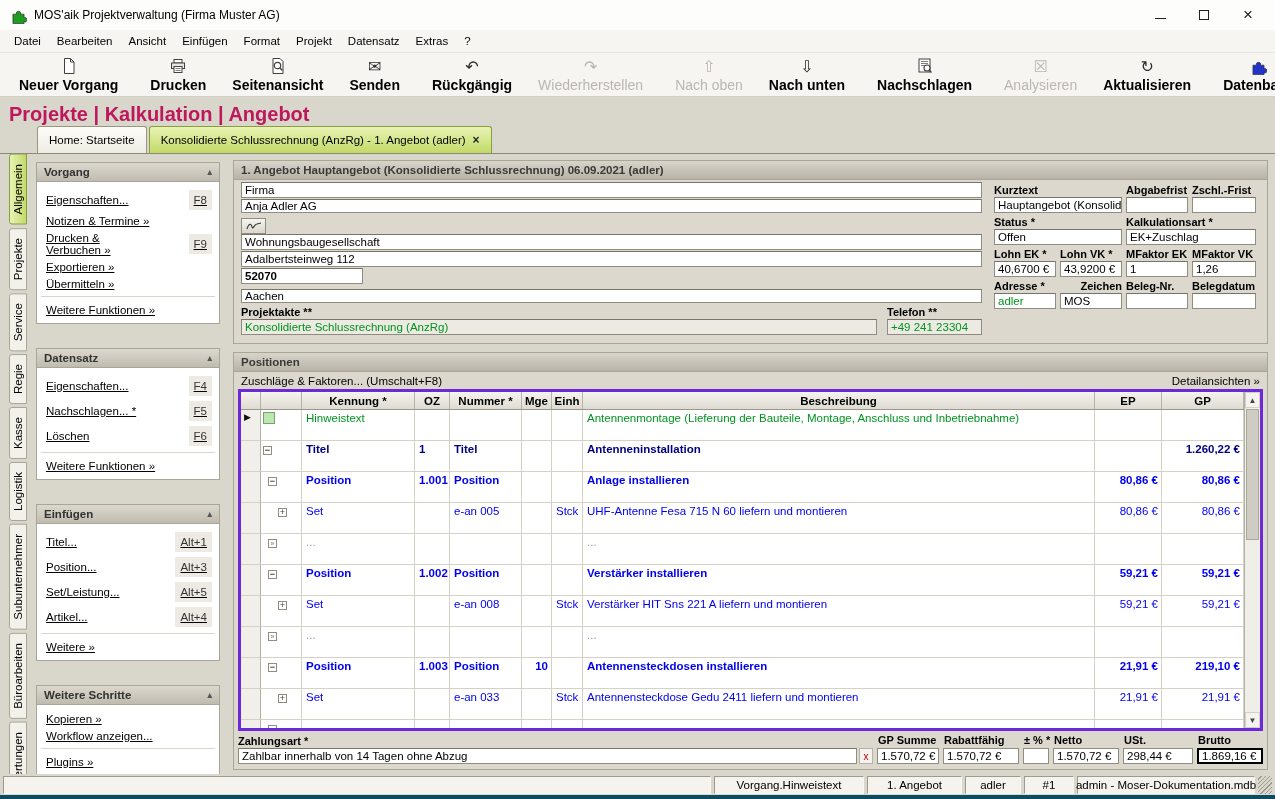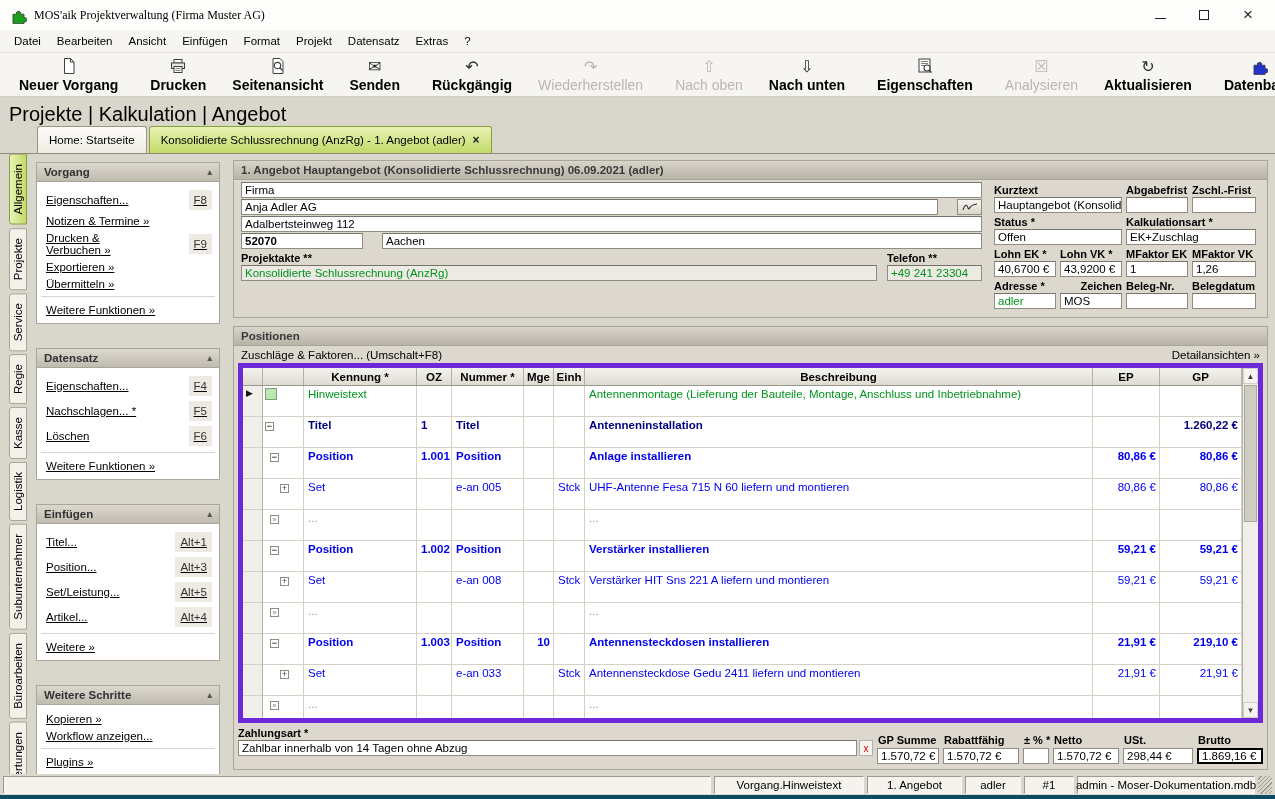--- a/index.html
+++ b/index.html
@@ -5,40 +5,40 @@
   * { box-sizing: border-box; margin: 0; padding: 0; }
   html,body { width:1275px; height:799px; overflow:hidden; }
   body {
     font-family:"Liberation Sans", sans-serif;
     font-size:11.5px; color:#000;
     background:#d9d6cc;
     display:flex; flex-direction:column;
   }
   
   .titlebar { height:30px; background:#fdfdfb; display:flex; align-items:center; padding:0 10px; gap:7px; flex:0 0 auto; }
-  .titlebar .title { font-size:12px;font-family:Liberation Serif, serif; }
+  .titlebar .title { font-size:12px; }
   .win-controls { margin-left:auto; display:flex; align-items:center; gap:30px; padding-right:10px; }
   .win-btn { width:14px; height:14px; display:flex; align-items:center; justify-content:center; }
   .glyph-min { width:11px; border-bottom:1.5px solid #222; height:8px; }
   .glyph-max { width:10px; height:10px; border:1.5px solid #222; }
   .glyph-close { font-size:17px; line-height:10px; color:#222; }
   
   .menubar { height:22px; background:#f6f5f1; display:flex; align-items:center; padding-left:6px; flex:0 0 auto; }
   .menu-item { padding:3px 8px; }
   
   .toolbar { height:45px; background:#f6f5f1; border-top:1px solid #e7e5dd; border-bottom:1px solid #d2cfc5; display:flex; align-items:stretch; padding:1px 6px; flex:0 0 auto; }
   .tb-btn { display:flex; flex-direction:column; align-items:center; justify-content:center; padding:2px 13px; gap:1px; }
   .tb-icon { height:19px; display:flex; align-items:center; justify-content:center; font-size:16px; line-height:19px; color:#2d2d2d; }
   .tb-label { font-size:14px; font-weight:bold; white-space:nowrap; }
   .tb-btn.disabled { color:#b9b7af; }
   .tb-btn.disabled .tb-icon, .tb-btn.disabled .tb-label { color:#b9b7af; font-weight:normal; }
   .tb-sep { width:1px; background:#ccc9bf; margin:3px 3px; }
   
   .breadcrumb-bar { height:34px; display:flex; align-items:center; padding-left:9px; flex:0 0 auto; }
-  .breadcrumb { font-size:20px; font-weight:normal; color:#000000; }
+  .breadcrumb { font-size:20px; font-weight:bold; color:#be185d; }
   
   .tabstrip { height:22px; display:flex; align-items:flex-end; padding-left:37px; flex:0 0 auto; }
   .tab { height:20px; display:flex; align-items:center; padding:13px 11px; border:1px solid #9a9480; border-bottom:none; border-radius:3px 3px 0 0; background:linear-gradient(#fcfbf7,#eeede4); margin-right:2px; white-space:nowrap; }
   .tab.active { background:linear-gradient(#e9f3b4,#c2da68); border-color:#87a03c; }
   .tab-close { margin-left:7px; font-weight:bold; font-size:12px; color:#222; }
   
   .main { flex:1; display:flex; border-top:1px solid #8f8b78; overflow:hidden; }
   .vtabs { width:27px; display:flex; flex-direction:column; padding-top:0; gap:3px; align-items:flex-end; flex:0 0 auto; }
   .vtab { writing-mode:vertical-rl; transform:rotate(180deg); padding:9px 2px; border:1px solid #a9a598; border-radius:0 3px 3px 0; background:#f2f1ea; font-size:11.5px; }
   .vtab.active { background:linear-gradient(90deg,#c2da68,#e9f3b4); border-color:#87a03c; }
@@ -55,33 +55,33 @@
   .mainpanel { flex:1; display:flex; flex-direction:column; padding:6px 7px 4px 6px; gap:8px; overflow:hidden; }
   .panel-box { border:1px solid #a9a598; background:#dcd8ce; }
   .panel-titlebar { background:linear-gradient(#d8d4ca,#b7b3a7); border-bottom:1px solid #a9a598; padding:3px 7px; font-weight:bold; color:#3a3a3a; }
   
   .form-body { padding:2px 7px 7px 7px; display:flex; gap:12px; }
   .form-left { flex:1; display:flex; flex-direction:column; }
   .field-label { font-weight:bold; font-size:11px; padding:2px 0 1px; white-space:nowrap; }
   .input { background:#fff; border:1px solid #8f8c80; border-top-color:#76736a; height:16px; padding:0 3px; display:flex; align-items:center; white-space:nowrap; overflow:hidden; margin-bottom:1px; }
   .input.gray { background:#eceae2; }
   .green-text { color:#00941f; }
-  .addr-flex { display:flex; gap:19px; }
+  .addr-flex { display:flex; gap:4px;flex-direction:column; }
   .addr-flex .input { flex:1; }
   .btn-mini { width:25px; height:16px; flex:0 0 auto; background:linear-gradient(#f6f5f1,#d9d6cc); border:1px solid #8f8c80; display:flex; align-items:center; justify-content:center; }
   .plz { width:122px; flex:0 0 auto !important;font-weight:bold; }
   .pbot-labels, .pbot-fields { display:flex; gap:10px; }
   .pbot-labels .field-label.tel, .pbot-fields .tel { width:95px; flex:0 0 auto; }
   .grow { flex:1; }
   .form-right { width:266px; flex:0 0 auto; display:grid; grid-template-columns:62px 62px 62px 64px; column-gap:4px; align-content:start; }
   .span2 { grid-column:span 2; }
   
   .positions { flex:1; display:flex; flex-direction:column; overflow:hidden; }
   .pos-toolbar { display:flex; justify-content:space-between; padding:3px 7px 2px; }
-  .table-area { flex:1; display:flex; margin:0 4px; border:5px solid #6d28d9; background:#fff; overflow:hidden; }
+  .table-area { flex:1; display:flex; margin:0 4px; border:3px solid #6d28d9; background:#fff; overflow:hidden; }
   .grid { flex:1; display:flex; flex-direction:column; overflow:hidden;
     --cols:20px 41px 113px 35px 72px 30px 31px 1fr 67px 82px; }
   .grid-header { display:grid; grid-template-columns:var(--cols); height:18px; background:linear-gradient(#f4f3ee,#dedbd2); border-bottom:1px solid #9a978c; flex:0 0 auto; }
   .gh-cell { border-right:1px solid #b5b2a6; display:flex; align-items:center; justify-content:center; font-weight:bold; overflow:hidden; }
   .grid-row { display:grid; grid-template-columns:var(--cols); height:31px; flex:0 0 auto; }
   .cell { border-right:1px solid #d4d1c6; border-bottom:1px solid #d4d1c6; padding:2px 3px 0 4px; overflow:hidden; white-space:nowrap; }
   .cell.sel { background:#f0efe9; border-right:1px solid #b5b2a6; padding:2px 1px 0 3px; font-size:9px; color:#111; }
   .cell.num { text-align:right; }
   .row-titel { color:#000080; font-weight:bold; }
   .row-position { color:#0000ee; font-weight:bold; }
@@ -92,21 +92,21 @@
   .expander.more-exp { font-size:7px; line-height:7px; color:#777; }
   .checkbox-green { width:12px; height:12px; border:1px solid #7d9c7d; background:#bce8ae; display:inline-block; }
   .vscroll { width:16px; flex:0 0 auto; border-left:1px solid #b5b2a6; background:#efeee8; display:flex; flex-direction:column; }
   .sbtn { height:16px; flex:0 0 auto; background:#f4f3ef; border:1px solid #d2cfc6; display:flex; align-items:center; justify-content:center; font-size:8px; color:#444; }
   .strack { flex:1; position:relative; }
   .sthumb { position:absolute; top:1px; left:1px; right:1px; height:43%; background:#cfccc3; border:1px solid #aaa79b; }
   
   .pos-footer { flex:0 0 auto; padding:2px 4px 5px; display:flex; gap:4px; align-items:flex-end; }
   .pf-left { flex:1; }
   .pf-zfield { display:flex; gap:2px; }
-  .pf-zfield .input { flex:1; margin-bottom:8px; }
+  .pf-zfield .input { flex:1; margin-bottom:0; }
   .pf-x { width:14px; height:16px; flex:0 0 auto; border:1px solid #b5b2a6; background:#f4f3ef; color:#cc0000; font-size:10px; display:flex; align-items:center; justify-content:center; }
   .pf-col { display:flex; flex-direction:column; flex:0 0 auto; }
   .pf-col .field-label { padding:1px 1px 2px; }
   .pf-val { background:#fff; border:1px solid #8f8c80; height:16px; padding:0 3px; display:flex; align-items:center; white-space:nowrap; overflow:hidden; }
   .pf-val.hl { border:2px solid #000; }
   
   .statusbar { height:21px; flex:0 0 auto; display:flex; gap:3px; padding:2px 3px 1px; align-items:stretch; }
   .seg { background:#f4f3ee; border:1px solid; border-color:#9e9a8e #f8f7f3 #f8f7f3 #9e9a8e; display:flex; align-items:center; justify-content:center; padding:0 9px; white-space:nowrap; }
   .seg.fill { flex:1; }
   .grip { width:14px; background:repeating-linear-gradient(135deg,#d9d6cc 0 2px,#9e9a8e 2px 3px); }
@@ -207,21 +207,21 @@
       <span class="tb-icon">
         <svg width="18" height="18" viewBox="0 0 18 18">
           <rect x="3" y="2" width="11" height="13" fill="#fff" stroke="#404040"></rect>
           <line x1="5" y1="4.5" x2="12" y2="4.5" stroke="#808080"></line>
           <line x1="5" y1="6.5" x2="12" y2="6.5" stroke="#808080"></line>
           <line x1="5" y1="8.5" x2="12" y2="8.5" stroke="#808080"></line>
           <circle cx="11" cy="11" r="3" fill="#fff" stroke="#404040" stroke-width="1.1"></circle>
           <line x1="13.2" y1="13.2" x2="15.5" y2="15.5" stroke="#404040" stroke-width="1.4"></line>
         </svg>
       </span>
-      <span class="tb-label">Eigenschaften</span>
+      <span class="tb-label">Nachschlagen</span>
     </div>
     <div class="tb-sep"></div>
     <div class="tb-btn disabled">
       <span class="tb-icon">☒</span>
       <span class="tb-label">Analysieren</span>
     </div>
     <div class="tb-btn">
       <span class="tb-icon">↻</span>
       <span class="tb-label">Aktualisieren</span>
     </div>
@@ -392,20 +392,21 @@
         <div class="form-left">
           <div class="input">Firma</div>
           <div class="addr-flex">
             <div class="input">Anja Adler AG</div>
             <div class="btn-mini">
               <svg width="16" height="10" viewBox="0 0 16 10">
                   <path d="M1 8 C3 2 5 2 6 6 C7 9 8.5 3 11 3 L15 2" stroke="#333" fill="none" stroke-width="1.1"></path>
                 </svg>
             </div>
           </div>
+          <div class="input">Wohnungsbaugesellschaft</div>
           <div class="input">Adalbertsteinweg 112</div>
           <div class="addr-flex">
             <div class="input plz">52070</div>
             <div class="input">Aachen</div>
           </div>
           <div class="pbot-labels">
             <div class="field-label grow">Projektakte **</div>
             <div class="field-label tel">Telefon **</div>
           </div>
           <div class="pbot-fields">

